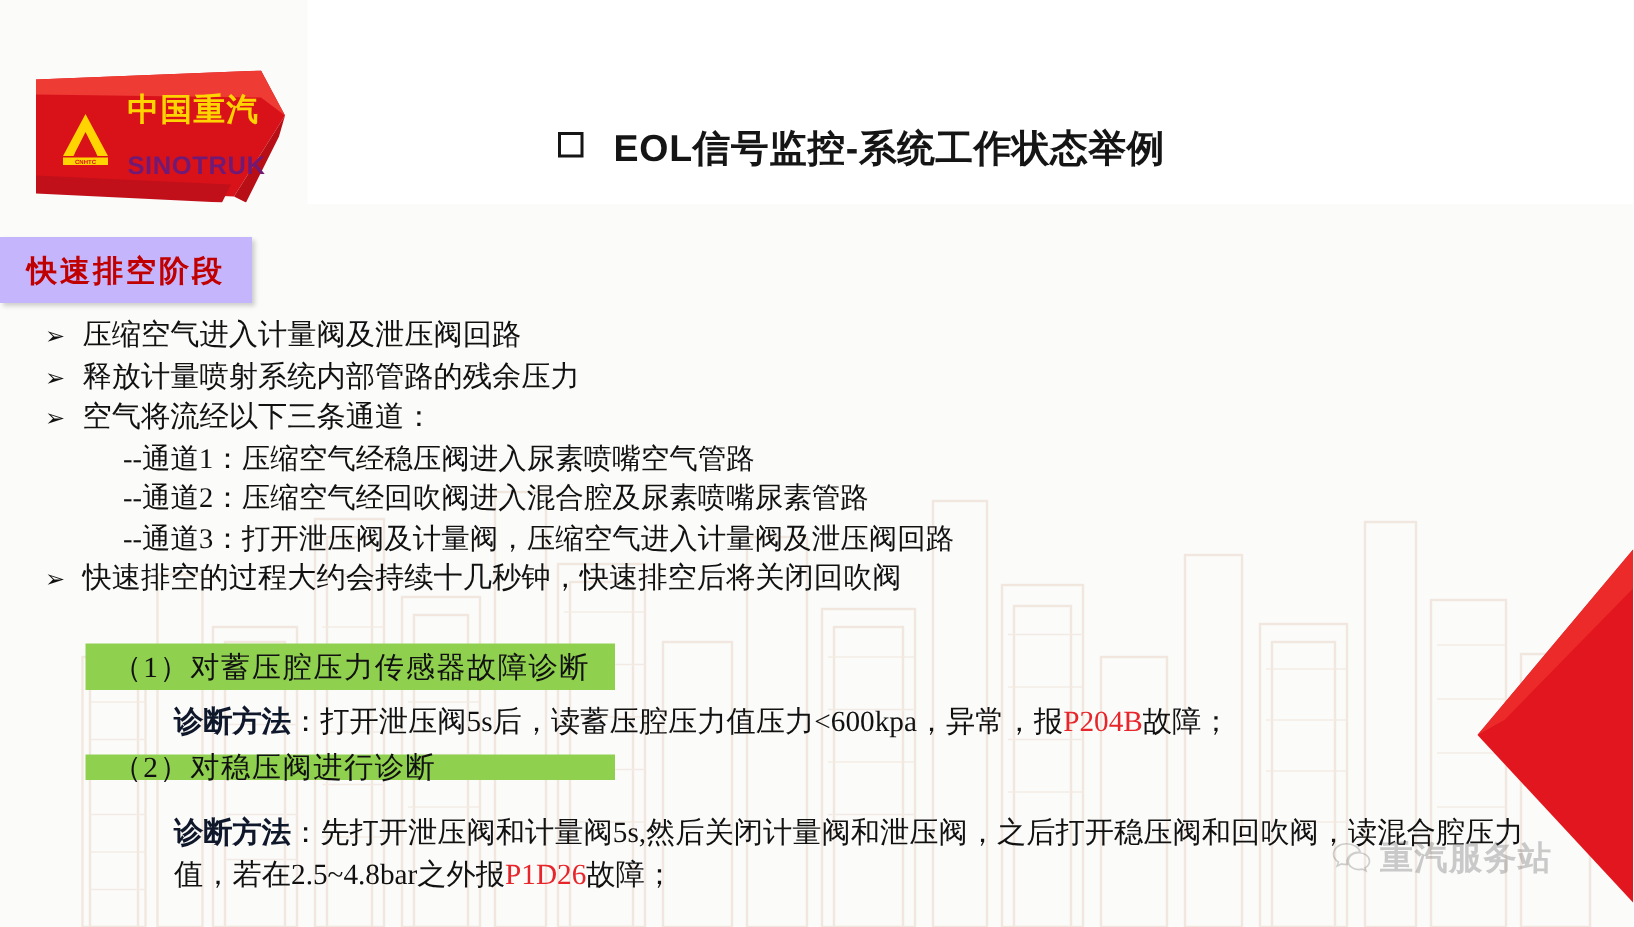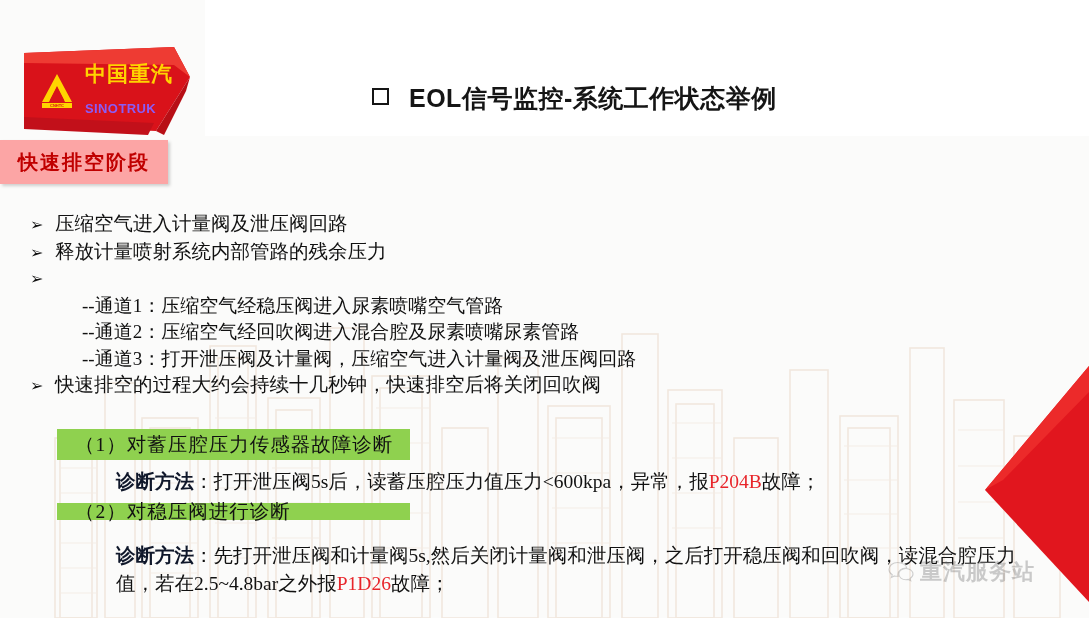--- a/index.html
+++ b/index.html
@@ -90,35 +90,35 @@
   }
   .logo-cn {
     font-family: Liberation Mono, monospace;
     font-size: 21px;
     font-weight: bold;
     color: #FFD400;
     letter-spacing: 1px;
   }
   .logo-en {
     font-family: "Liberation Sans", "DejaVu Sans", sans-serif;
-    font-size: 13px;
-    font-weight: bold;
-    color: #8b5cf6;
+    font-size: 17px;
+    font-weight: bold;
+    color: #701a75;
     letter-spacing: 0.4px;
     margin-top: 16px;
   }
 
   
   .phase-tab {
     position: absolute;
     left: 0px;
-    top: 140px;
+    top: 158px;
     width: 168px;
     height: 44px;
-    background: #fca5a5;
+    background: #c4b5fd;
     box-shadow: 2px 2px 3px rgba(0,0,0,0.18);
     display: flex;
     align-items: center;
     justify-content: center;
   }
   .phase-tab span {
     font-family: "Liberation Serif", "DejaVu Serif", serif;
     font-size: 20px;
     font-weight: bold;
     color: #C00000;
@@ -334,20 +334,21 @@
     <div class="blist-row">
       <span class="blist-arrow">➢</span>
       <span>压缩空气进入计量阀及泄压阀回路</span>
     </div>
     <div class="blist-row">
       <span class="blist-arrow">➢</span>
       <span>释放计量喷射系统内部管路的残余压力</span>
     </div>
     <div class="blist-row">
       <span class="blist-arrow">➢</span>
+      <span>空气将流经以下三条通道：</span>
     </div>
     <div class="blist-sub">--通道1：压缩空气经稳压阀进入尿素喷嘴空气管路</div>
     <div class="blist-sub">--通道2：压缩空气经回吹阀进入混合腔及尿素喷嘴尿素管路</div>
     <div class="blist-sub">--通道3：打开泄压阀及计量阀，压缩空气进入计量阀及泄压阀回路</div>
     <div class="blist-row">
       <span class="blist-arrow">➢</span>
       <span>快速排空的过程大约会持续十几秒钟，快速排空后将关闭回吹阀</span>
     </div>
   </div>
 

